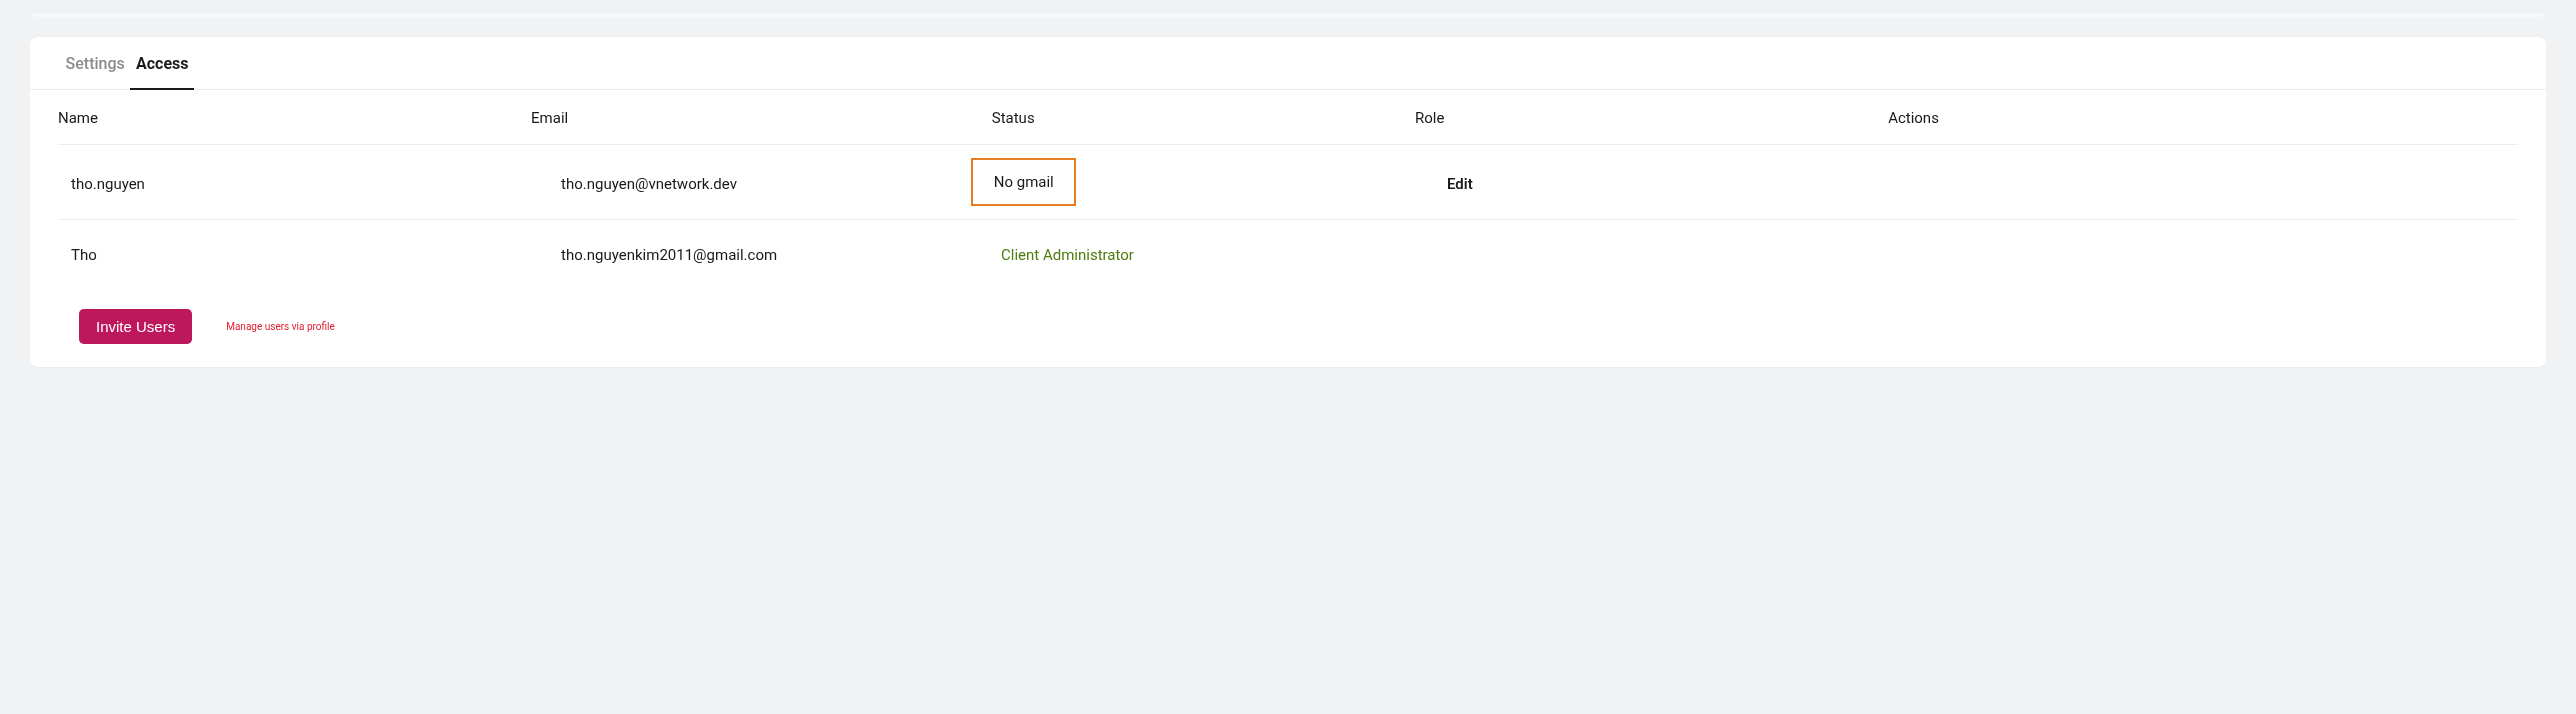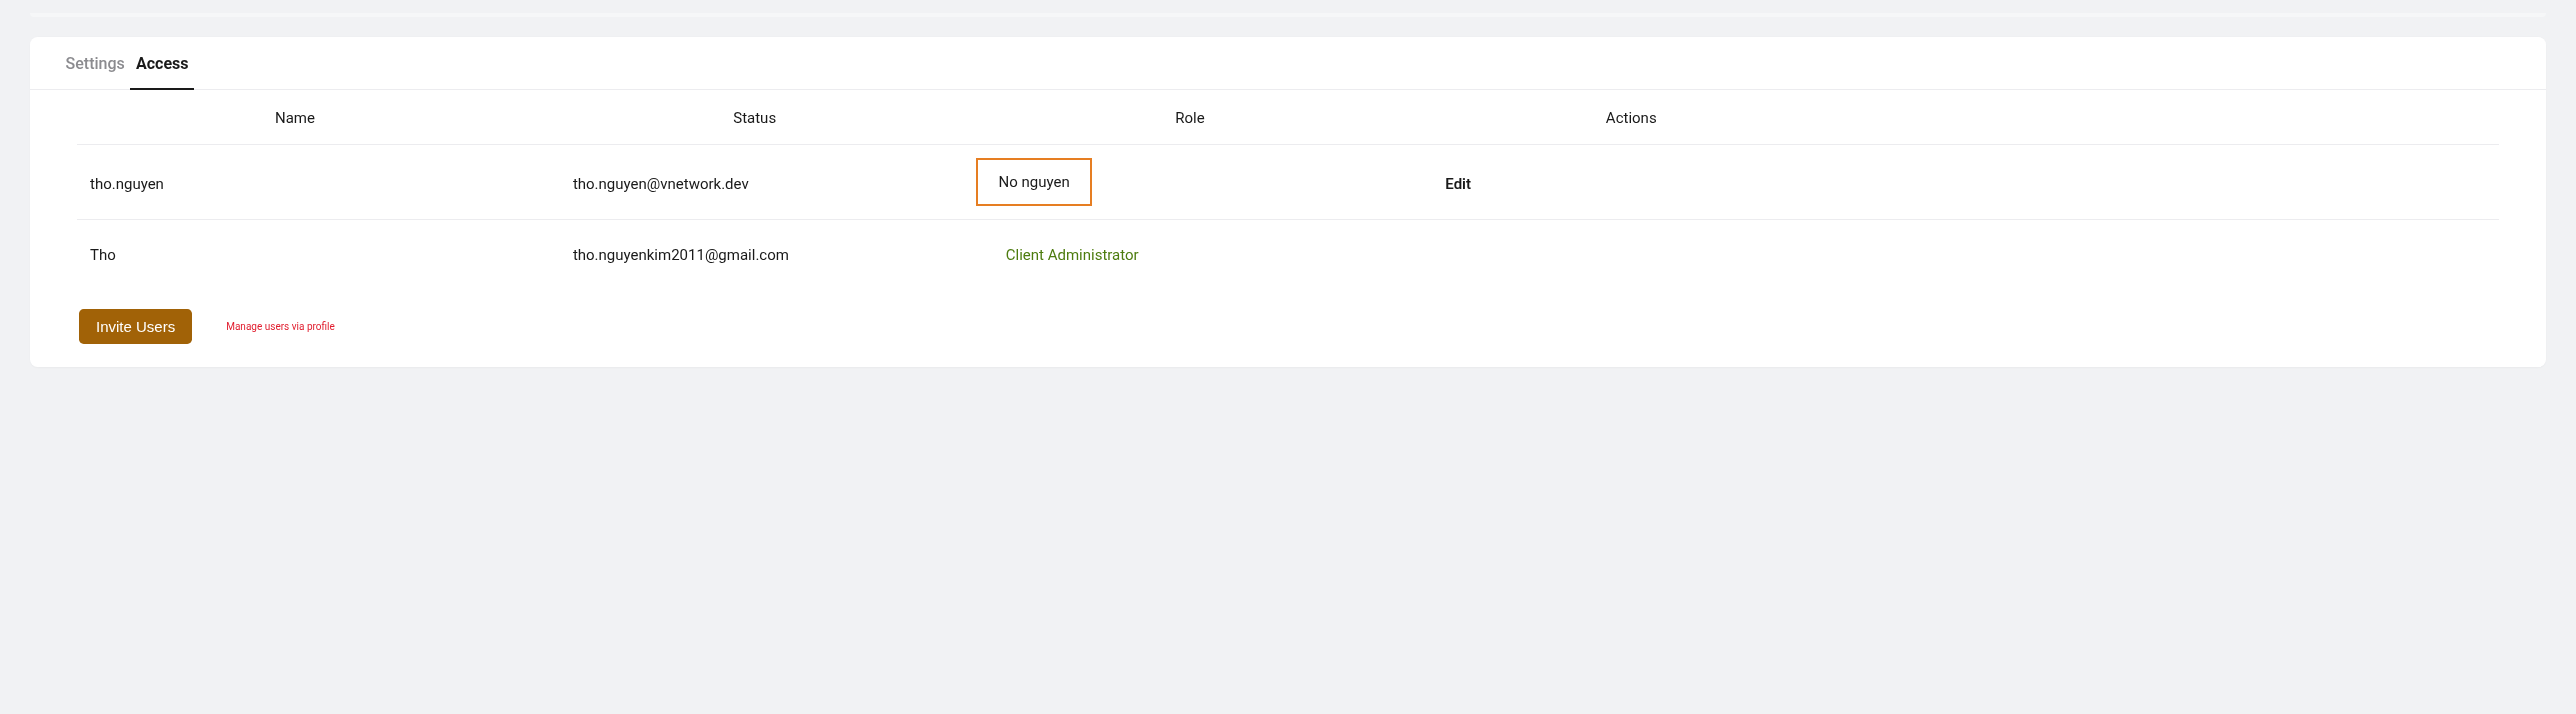--- a/index.html
+++ b/index.html
@@ -43,22 +43,21 @@
     }
     .tab.active {
       color: #1a1a1a;
       font-weight: 700;
       border-bottom-color: #1a1a1a;
     }
     .table {
       width: 100%;
       display: grid;
       grid-template-columns: 19% 18.5% 17% 19% 1fr;
-      padding: 0 32px;
-      text-align: center;
+      padding: 0 13px;
     }
     .th {
       padding: 18.7px 15px 17px 15px;
       color: #1a1a1a;
       font-size: 15px;
       font-weight: 400;
     }
     .header-border {
       grid-column: 1 / -1;
       border-bottom: 0.9px solid #ececef;
@@ -99,21 +98,21 @@
       cursor: pointer;
       font-weight: 600;
     }
     .footer-actions {
       display: flex;
       align-items: center;
       gap: 34px;
       padding: 22.4px 34px 22.4px 49px;
     }
     .btn-dark {
-      background: #a16207;
+      background: #be185d;
       color: #fff;
       border: none;
       border-radius: 4.7px;
       padding: 9.3px 17px;
       font-size: 15px;
       cursor: pointer;
     }
     .link-red {
       color: #e11d2e;
       cursor: pointer;
@@ -131,29 +130,30 @@
 <div class="card">
 
   <div class="tabs">
     <div class="tab">Settings</div>
     <div class="tab active">Access</div>
   </div>
 
   <div class="table">
 
     <div class="th">Name</div>
+    <div class="th">Email</div>
     <div class="th">Status</div>
     <div class="th">Role</div>
     <div class="th">Actions</div>
     <div class="header-border"></div>
 
     <div class="td indent">tho.nguyen</div>
     <div class="td indent2">tho.nguyen@vnetwork.dev</div>
     <div class="td role-cell-wrap">
-      <span class="role-box">No nguyen</span>
+      <span class="role-box">No gmail</span>
     </div>
     <div class="td actions-col">
       <span class="edit-link">Edit</span>
     </div>
     <div class="row-border"></div>
 
     <div class="td indent">Tho</div>
     <div class="td indent2">tho.nguyenkim2011@gmail.com</div>
     <div class="td">
       <span class="role-admin">Client Administrator</span>

